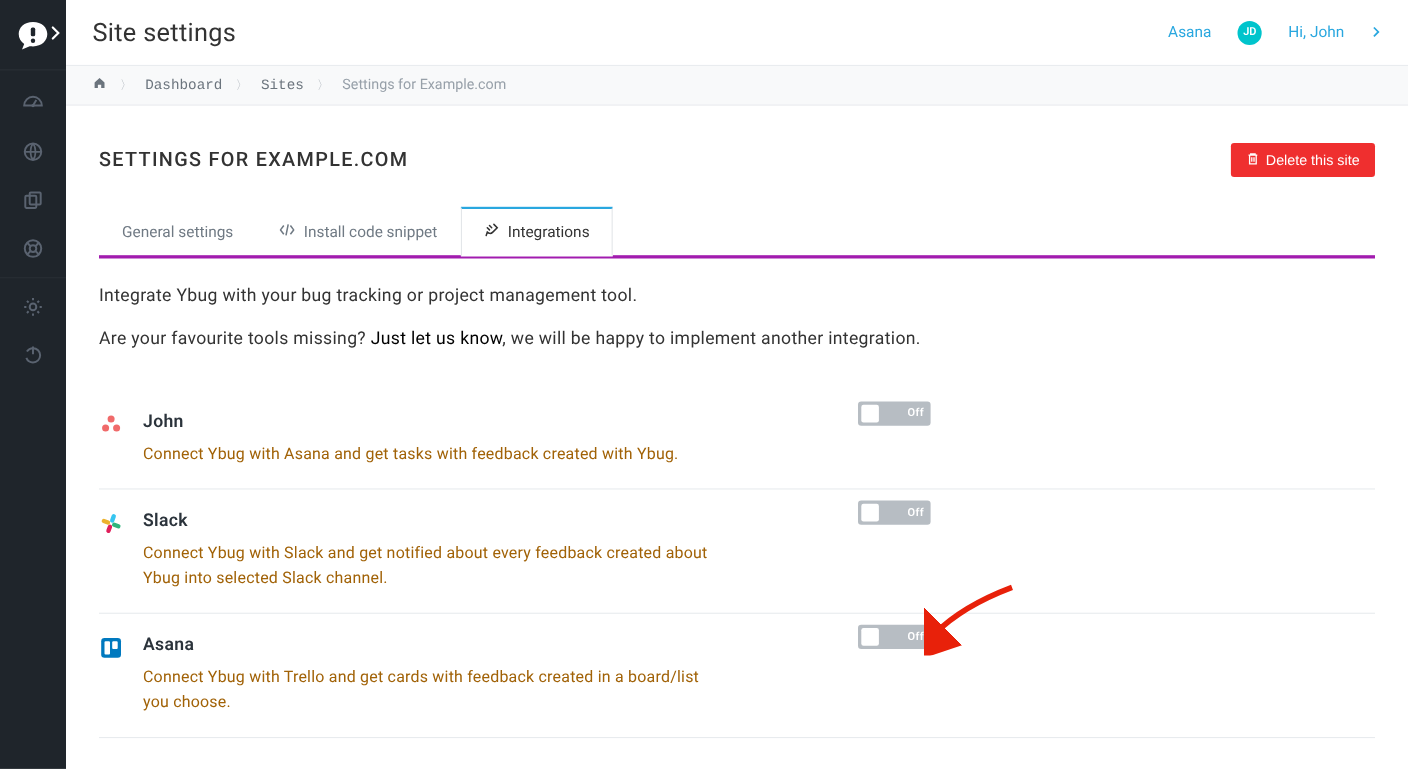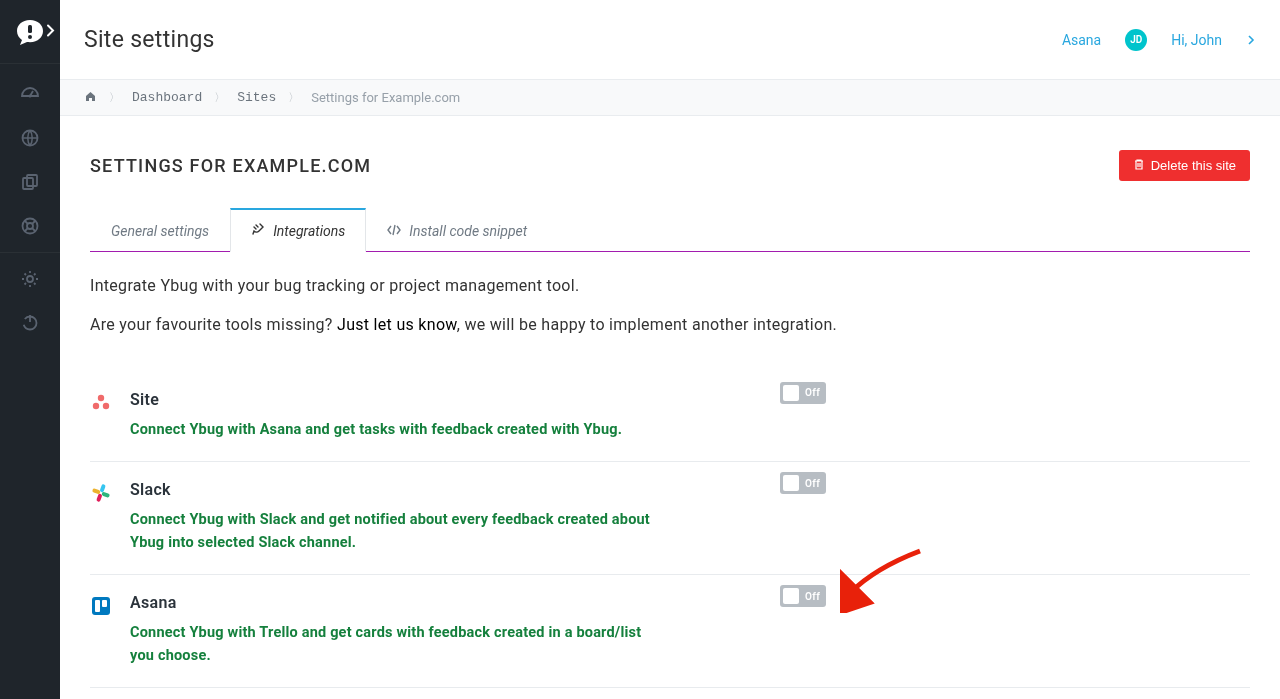--- a/index.html
+++ b/index.html
@@ -10,21 +10,21 @@
   .sidebar { width: 60px; background: #1f252b; display: flex; flex-direction: column; }
   .sb-logo { height: 64px; display: flex; align-items: center; justify-content: center; background: #1f252b; position: relative; border-bottom: 1px solid rgba(255,255,255,0.05); }
   .sb-logo .bubble svg { display:block; }
   .sb-expand { position: absolute; right: 2px; top: 50%; transform: translateY(-50%); }
   .sb-list { display: flex; flex-direction: column; padding-top: 8px; }
   .sb-item { height: 44px; display:flex; align-items:center; justify-content:center; color: #5a6370; cursor: pointer; }
   .sb-item.sep { border-top: 1px solid rgba(255,255,255,0.05); margin-top: 4px; padding-top: 4px; height: 48px;}
 
   
   .main { flex: 1; display:flex; flex-direction: column; min-width: 0; }
-  .header { height: 80px; display:flex; align-items:center; justify-content: space-between; padding: 0 24px; border-bottom: 1px solid #e9ecef; }
+  .header { height: 60px; display:flex; align-items:center; justify-content: space-between; padding: 0 24px; border-bottom: 1px solid #e9ecef; }
   .header-title { font-size: 23px; font-weight: 400; color: #333; letter-spacing: 0.3px; }
   .header-right { display:flex; align-items:center; gap: 24px; }
   .docs-link { color: #29a7df; cursor: pointer; }
   .user-chip { display:flex; align-items:center; gap:24px; cursor:pointer; color:#29a7df; }
   .avatar { width: 22px; height:22px; border-radius:50%; background:#00c4cc; color:#fff; display:flex; align-items:center; justify-content:center; font-size:10px; font-weight:600; }
   .chev { color:#29a7df; }
 
   
   .crumbbar { height: 36px; background: #f8f9fa; border-bottom: 1px solid #e9ecef; display:flex; align-items:center; padding: 0 24px; gap: 12px; color:#6b747d; font-size:13px; }
   .crumbbar a { color:#6b747d; text-decoration: none; cursor: pointer; font-family: Liberation Mono, monospace; }
@@ -33,46 +33,46 @@
 
   
   .content-wrap { padding: 16px 12px; }
   .card { background: #fff; padding: 18px 18px 0 18px; }
 
   .card-head { display:flex; align-items:center; justify-content:space-between; margin-bottom: 26px; }
   .card-title { font-size: 18px; font-weight: 500; letter-spacing: 1.2px; color:#333; text-transform: uppercase; }
   .delete-btn { background:#ef2f2f; border:none; color:#ffffff; padding: 8px 14px; border-radius: 3px; cursor:pointer; font-size:13px; display:flex; align-items:center; gap:6px; }
 
   
-  .tabs { display:flex; border-bottom: 1px solid #a21caf; font-style: italic; }
+  .tabs { display:flex; border-bottom: 3px solid #a21caf; }
   .tab { padding: 12px 20px; display:flex; align-items:center; gap:8px; color:#707a84; cursor:pointer; border:1px solid transparent; border-bottom:none; position: relative; top: 1px; }
   .tab.active { border: 1px solid #e3e6e9; border-top-color:#29a7df; border-top-width:2px; border-bottom:1px solid #fff; color:#333; background:#fff; }
   .tab-icon { color:#707a84; }
   .tab.active .tab-icon { color:#333; }
 
   
   .body { padding-top: 24px; }
   .desc1 { font-size: 16px; color:#333; letter-spacing: 0.3px; }
   .desc2 { font-size: 16px; color:#333; letter-spacing: 0.3px; margin-top: 18px; line-height: 1.55; max-width: 760px;}
   .link { color:#000000; cursor:pointer; }
 
   
   .int-list { margin-top: 34px; }
   .int-row { display:flex; padding: 18px 0 20px 0; border-bottom: 1px solid #e8ebee; position: relative; }
   .int-icon { width: 40px; display:flex; align-items:flex-start; justify-content: flex-start; padding-top:2px; }
   .int-body { flex: 1; }
   .int-title { font-size: 16px; font-weight: 600; color:#2b333b; margin-bottom: 10px; letter-spacing: 0.3px;}
-  .int-desc { font-size: 14.5px; color:#15803d; max-width: 520px; line-height: 1.55; letter-spacing: 0.2px; font-weight: bold;}
+  .int-desc { font-size: 14.5px; color:#a16207; max-width: 520px; line-height: 1.55; letter-spacing: 0.2px;}
 
   
   .int-row { position: relative; }
   .int-body { padding-right: 0; }
   .toggle-cell { position: absolute; left: 690px; top: 10px; }
 
-  .toggle { width: 46px; height: 22px; background:#b7bdc3; border-radius:3px; position:relative; cursor:pointer; display:flex; align-items:center; }
+  .toggle { width: 66px; height: 22px; background:#b7bdc3; border-radius:3px; position:relative; cursor:pointer; display:flex; align-items:center; }
   .toggle-knob { width:16px; height:16px; background:#fff; border-radius:2px; position:absolute; left:3px; }
   .toggle-label { position:absolute; right:6px; color:#fff; font-size:10px; font-weight:600; letter-spacing:0.3px; }
 
   
   .arrow-anno { position:absolute; left: 750px; top: -32px; pointer-events:none; }
 
 </style>
 </head>
 <body>
 
@@ -181,56 +181,56 @@
                 </svg>
             </span>
             <span>Delete this site</span>
           </button>
         </div>
 
         <div class="tabs">
           <div class="tab">
             <span>General settings</span>
           </div>
+          <div class="tab">
+            <span class="tab-icon">
+              <svg width="14" height="12" viewBox="0 0 14 12">
+                  <path d="M4 2 L1 6 L4 10 M10 2 L13 6 L10 10 M8 1 L6 11" stroke="#707a84" stroke-width="1.4" fill="none"></path>
+                </svg>
+            </span>
+            <span>Install code snippet</span>
+          </div>
           <div class="tab active">
             <span class="tab-icon">
               <svg width="14" height="14" viewBox="0 0 14 14">
                   <path d="M9 2 L12 5 L8 9 C6 11 4 10 3 9 L2 12 M5 7 L3 5 M7 5 L5 3" stroke="#333" stroke-width="1.4" fill="none" stroke-linecap="round"></path>
                 </svg>
             </span>
             <span>Integrations</span>
-          </div>
-          <div class="tab">
-            <span class="tab-icon">
-              <svg width="14" height="12" viewBox="0 0 14 12">
-                  <path d="M4 2 L1 6 L4 10 M10 2 L13 6 L10 10 M8 1 L6 11" stroke="#707a84" stroke-width="1.4" fill="none"></path>
-                </svg>
-            </span>
-            <span>Install code snippet</span>
           </div>
         </div>
 
         <div class="body">
           <p class="desc1">Integrate Ybug with your bug tracking or project management tool.</p>
           <p class="desc2">
             <span>Are your favourite tools missing? </span><span class="link">Just let us know</span><span>, we will be happy to implement another integration.</span>
           </p>
 
           <div class="int-list">
 
             <div class="int-row">
               <div class="int-icon">
                 <svg width="22" height="22" viewBox="0 0 22 22">
                     <circle cx="11" cy="6" r="3.2" fill="#f06a6a"></circle>
                     <circle cx="6" cy="14" r="3.2" fill="#f06a6a"></circle>
                     <circle cx="16" cy="14" r="3.2" fill="#f06a6a"></circle>
                   </svg>
               </div>
               <div class="int-body">
-                <div class="int-title">Site</div>
+                <div class="int-title">John</div>
                 <div class="int-desc">Connect Ybug with Asana and get tasks with feedback created with Ybug.</div>
               </div>
               <div class="toggle-cell">
                 <div class="toggle">
                   <div class="toggle-knob"></div>
                   <div class="toggle-label">Off</div>
                 </div>
               </div>
             </div>
 

